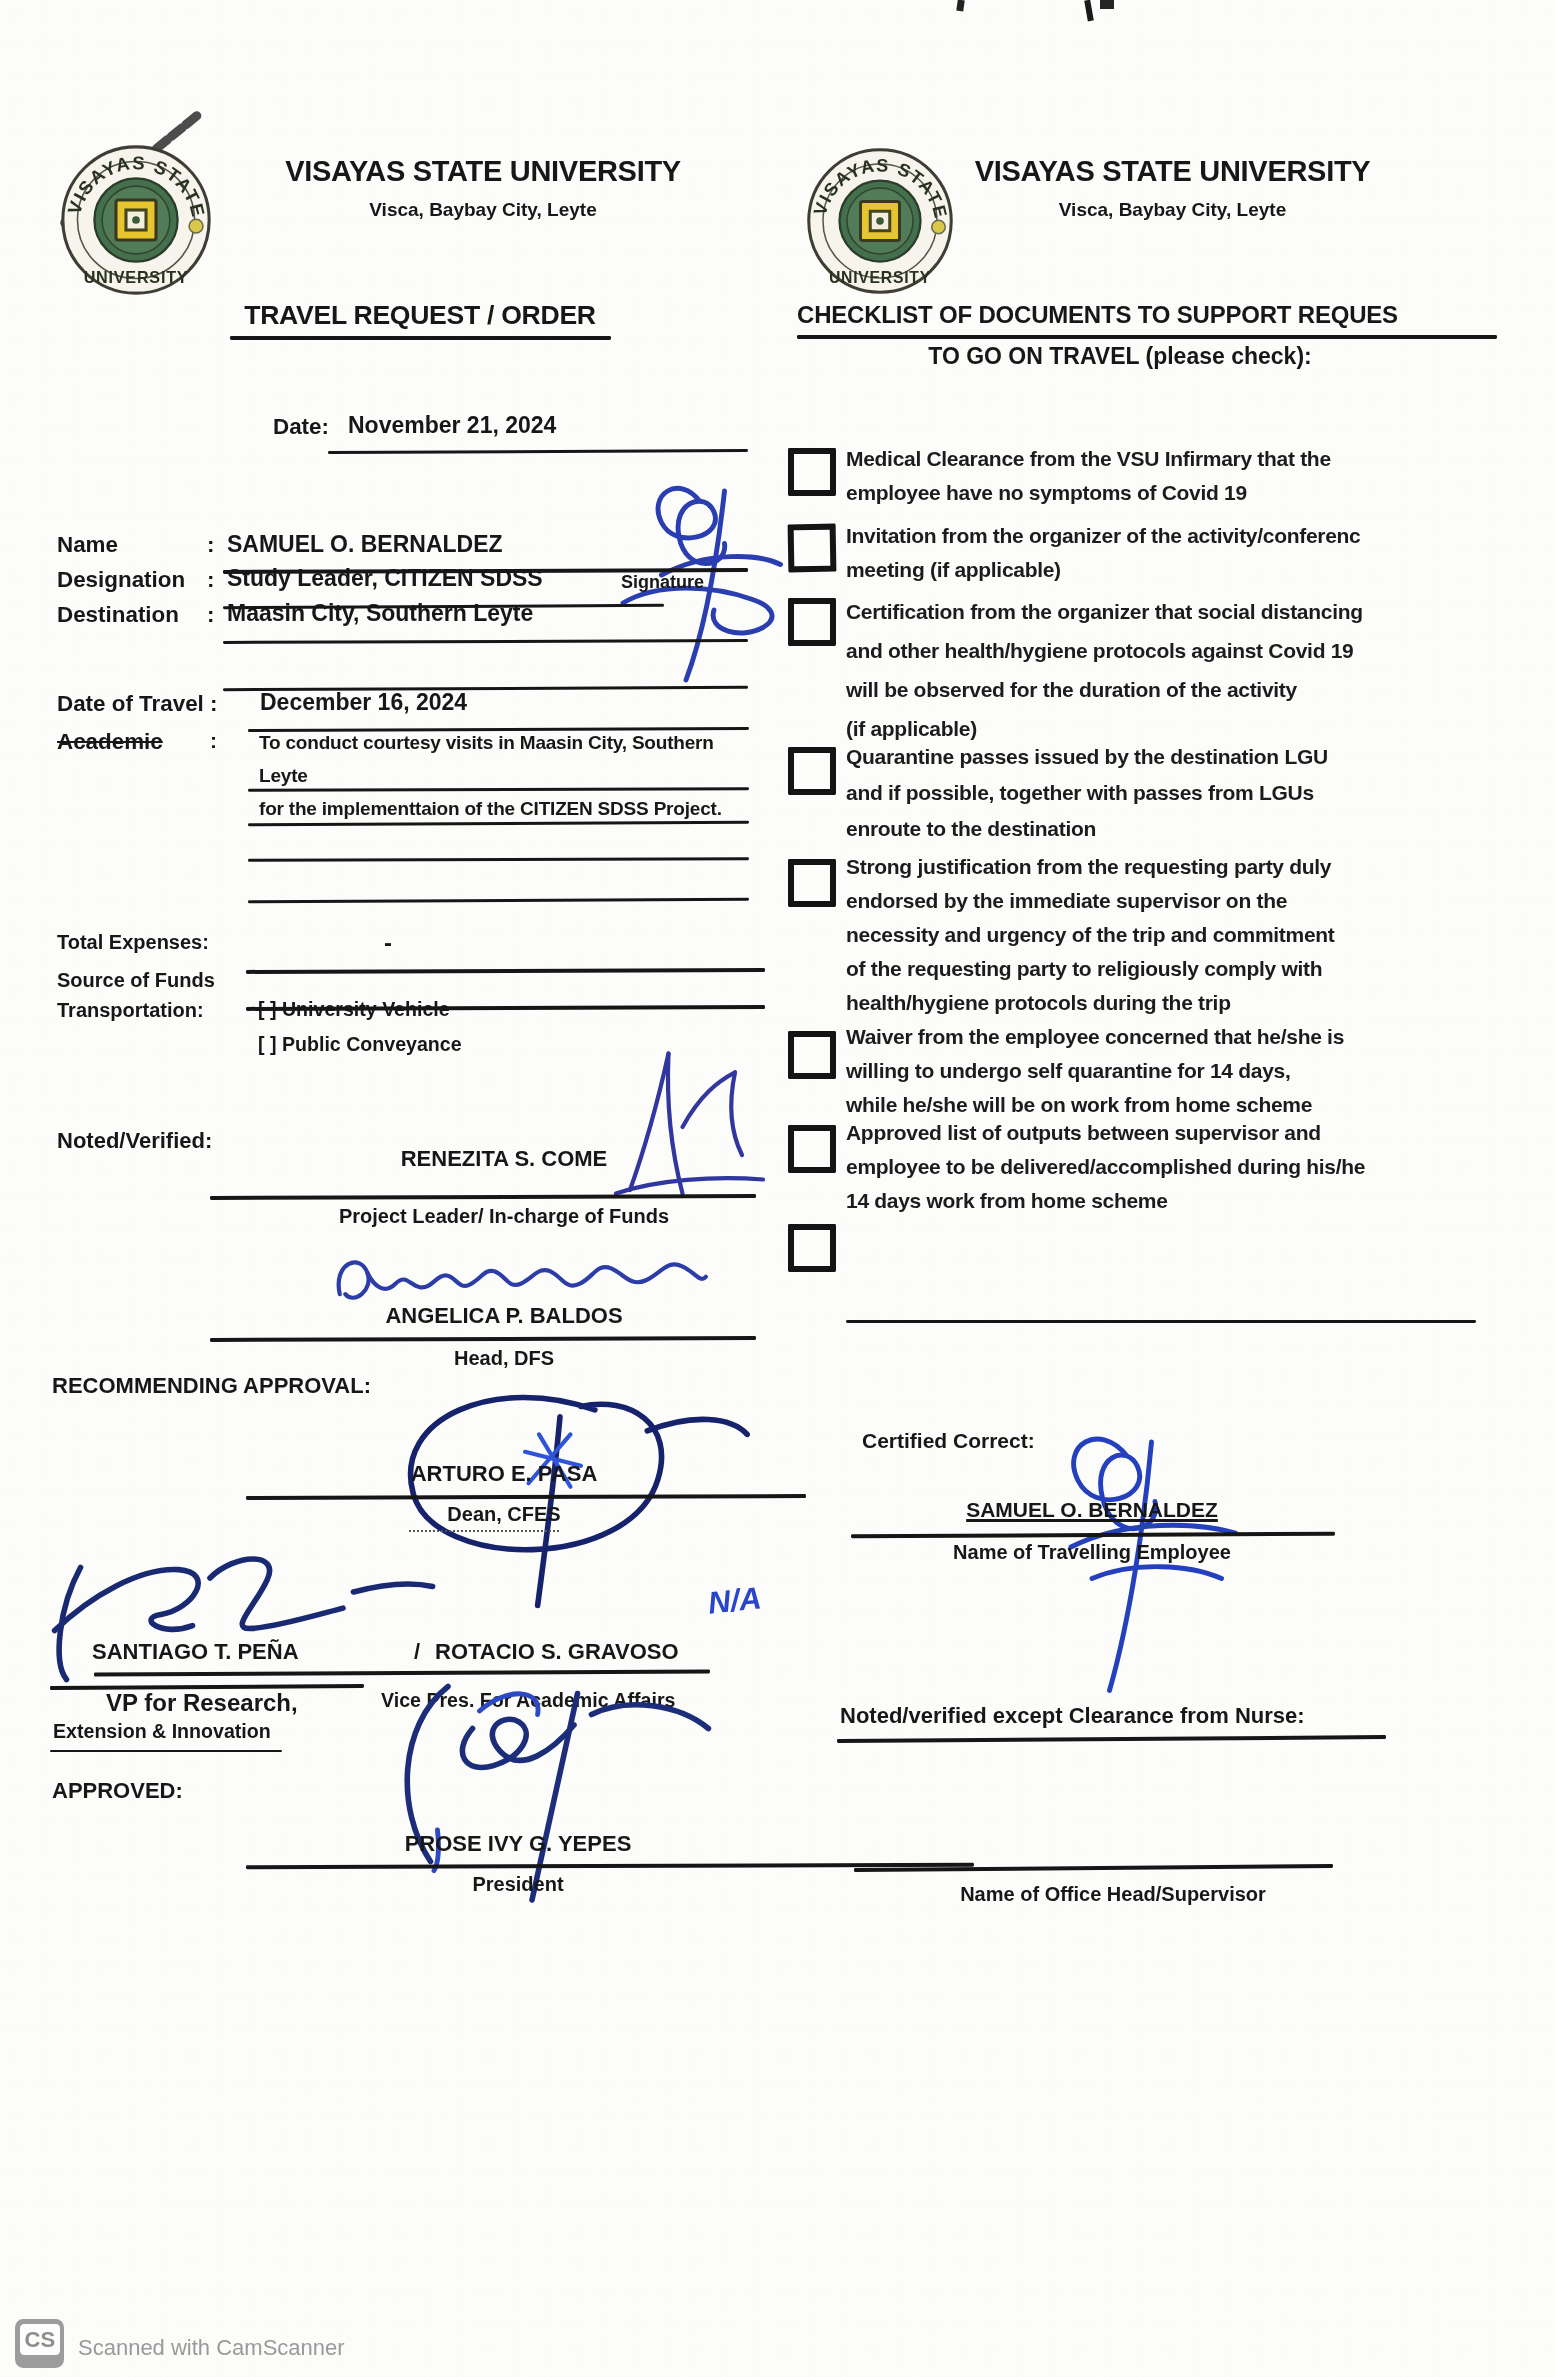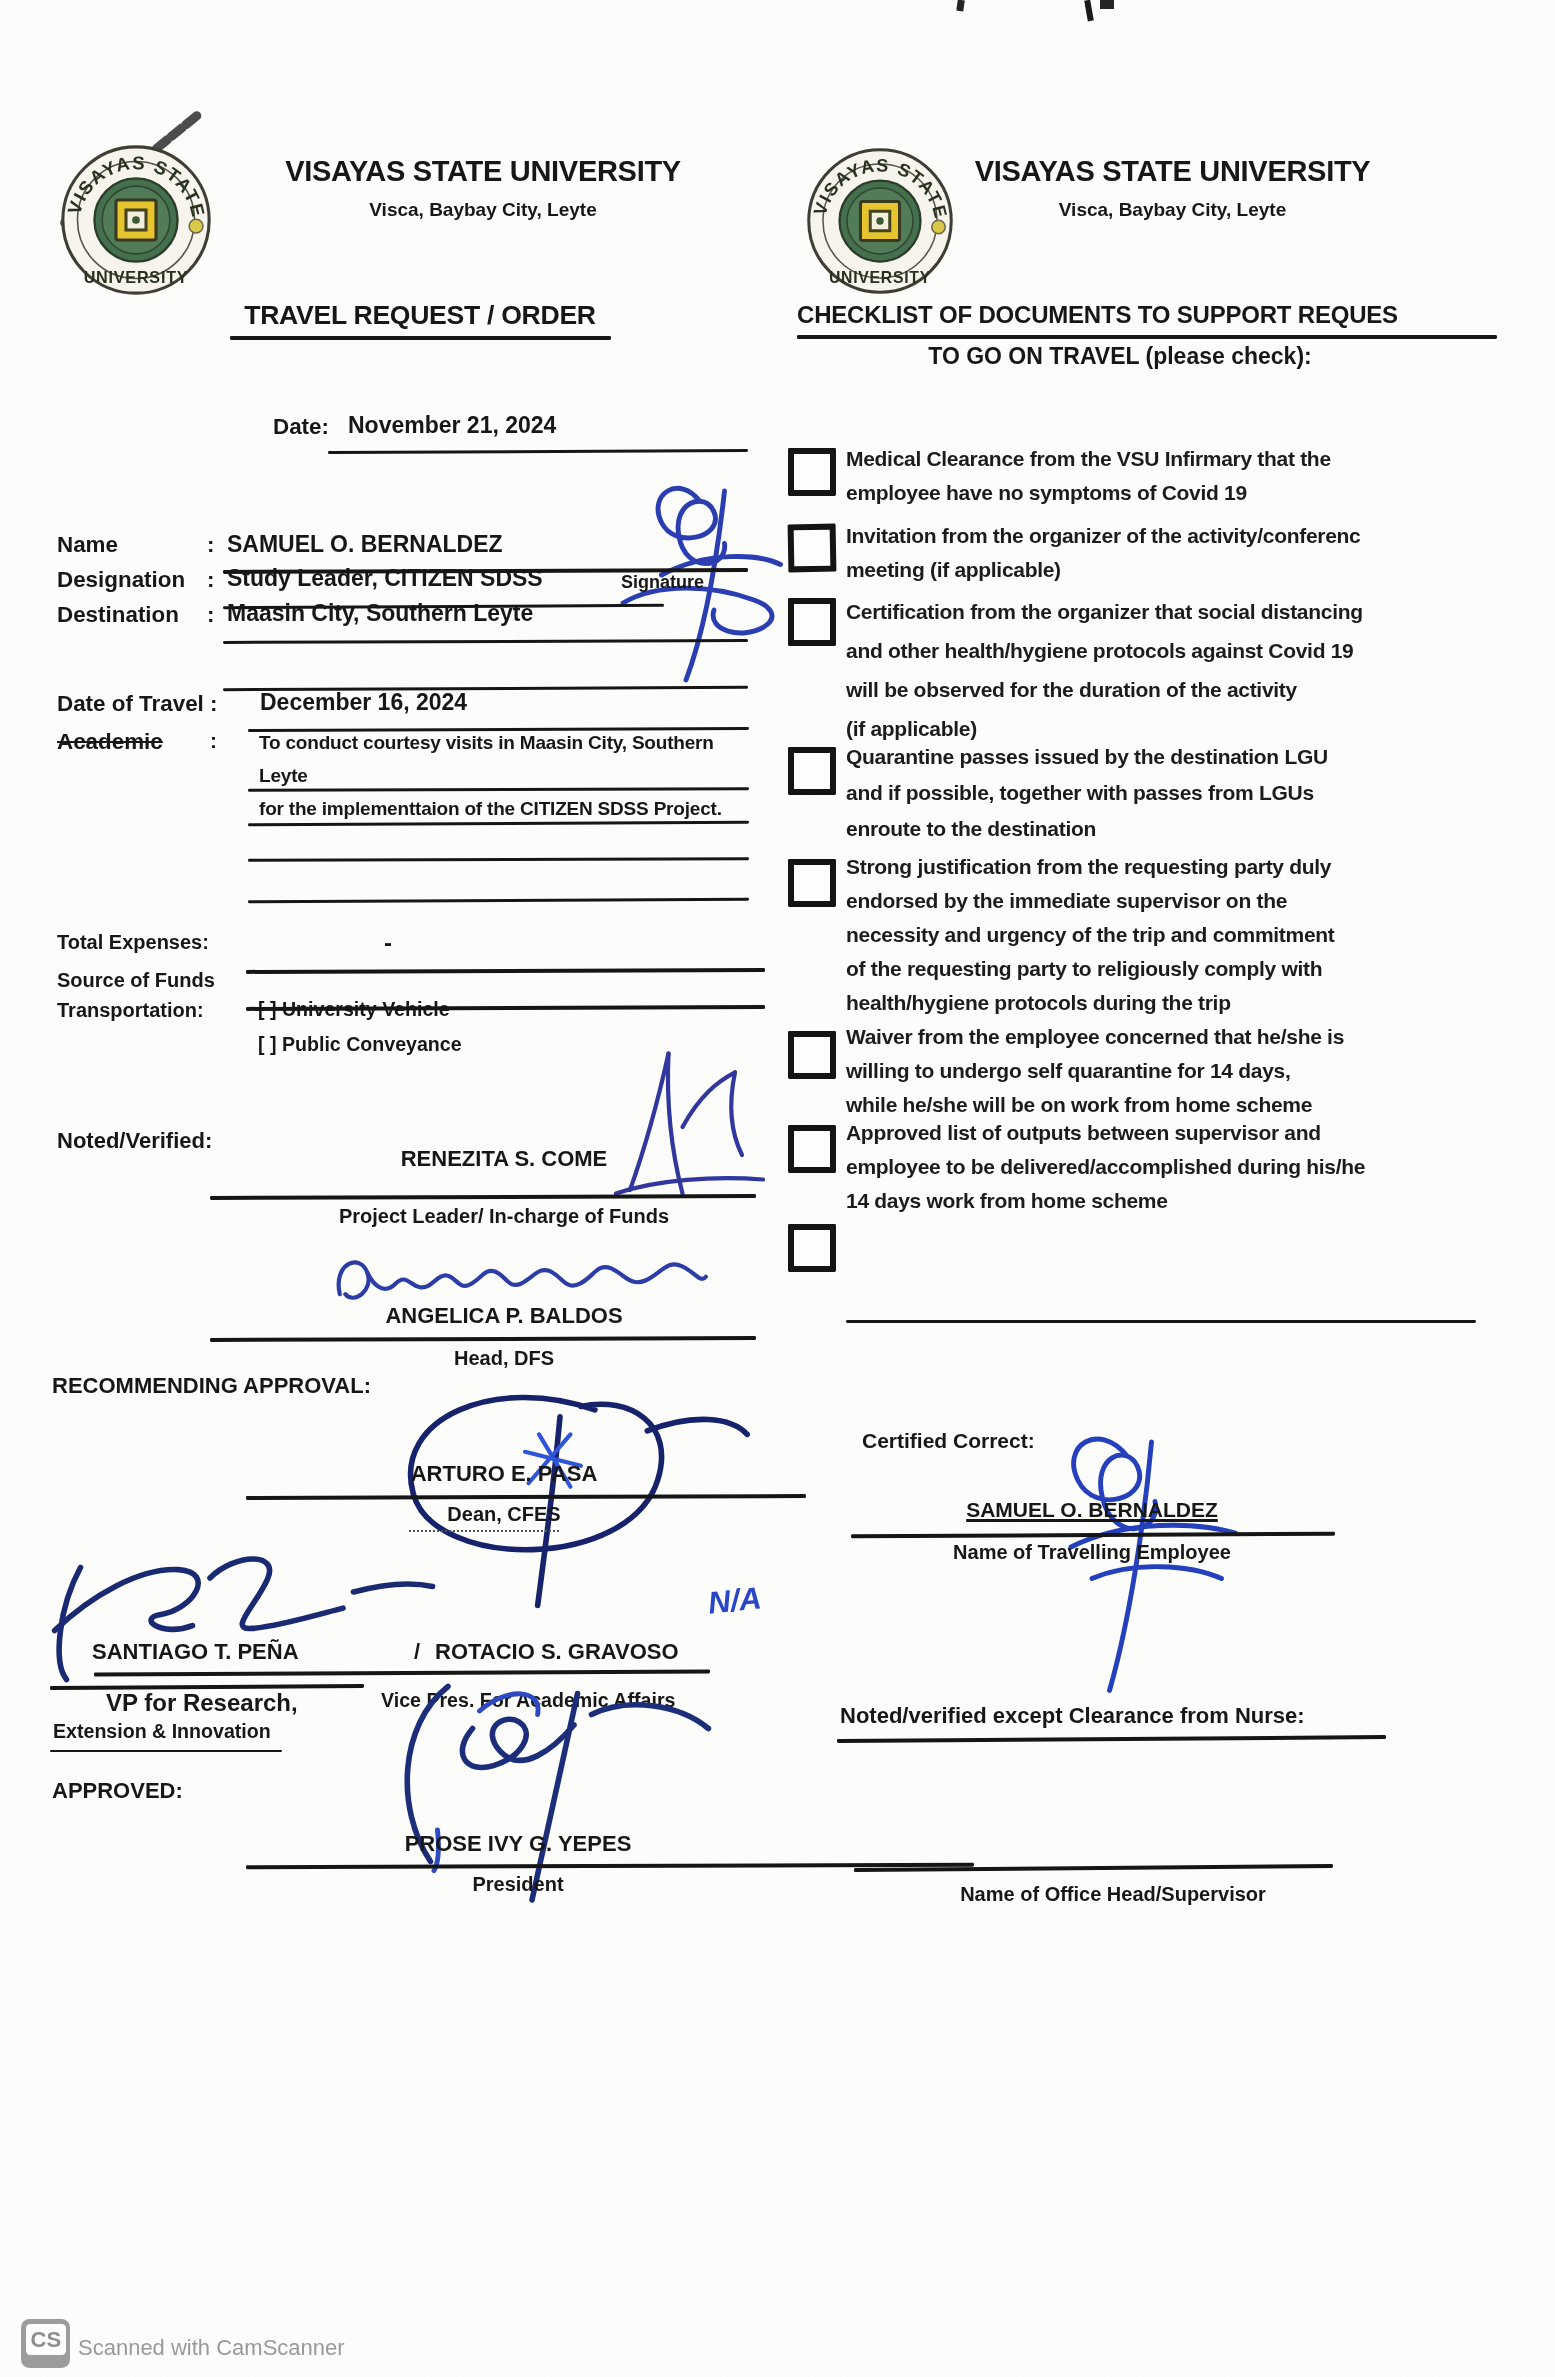--- a/index.html
+++ b/index.html
@@ -257,19 +257,19 @@
   <div class="abs ctr val" style="left:875px;top:1498px;width:434px;font-size:21px;text-decoration:underline;text-decoration-thickness:2.8px;">SAMUEL O. BERNALDEZ</div>
   <div class="ln" style="left:851px;top:1533px;width:484px;height:4.2px;transform:rotate(-0.3deg);"></div>
   <div class="abs ctr" style="left:875px;top:1541px;width:434px;font-size:20px;font-weight:700;text-align:center;">Name of Travelling Employee</div>
 
   <div class="abs lbl" style="left:840px;top:1703px;font-size:22px;">Noted/verified except Clearance from Nurse:</div>
   <div class="ln" style="left:837px;top:1737px;width:549px;height:3.5px;transform:rotate(-0.4deg);"></div>
 
   <div class="ln" style="left:854px;top:1866px;width:479px;height:4.2px;transform:rotate(-0.5deg);"></div>
   <div class="abs ctr" style="left:896px;top:1883px;width:434px;font-size:20px;font-weight:700;">Name of Office Head/Supervisor</div>
 
-  <div class="abs" style="left:15.4px;top:2319px;width:49px;height:49px;background:#9c9c9c;border-radius:8.4px;margin-left:6px;">
+  <div class="abs" style="left:15.4px;top:2319px;width:49px;height:49px;background:#9c9c9c;border-radius:8.4px;">
     <div style="position:absolute;left:4.9px;top:4.9px;right:4.9px;bottom:12.6px;background:#fcfcfa;border-radius:4.2px;display:flex;align-items:center;justify-content:center;font-size:22px;font-weight:800;color:#8e8e8e;">CS</div>
   </div>
   <div class="abs" style="left:78px;top:2335px;font-size:22px;font-weight:500;color:#999999;">Scanned with CamScanner</div>
 
 </div>
 
 
 </body></html>

